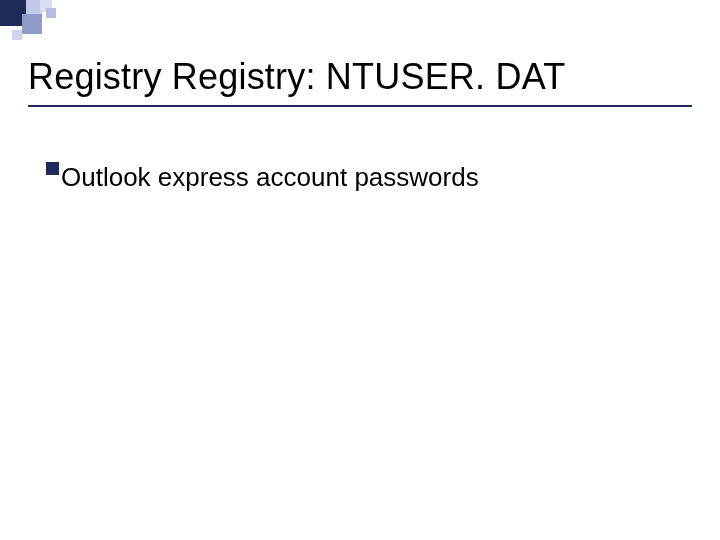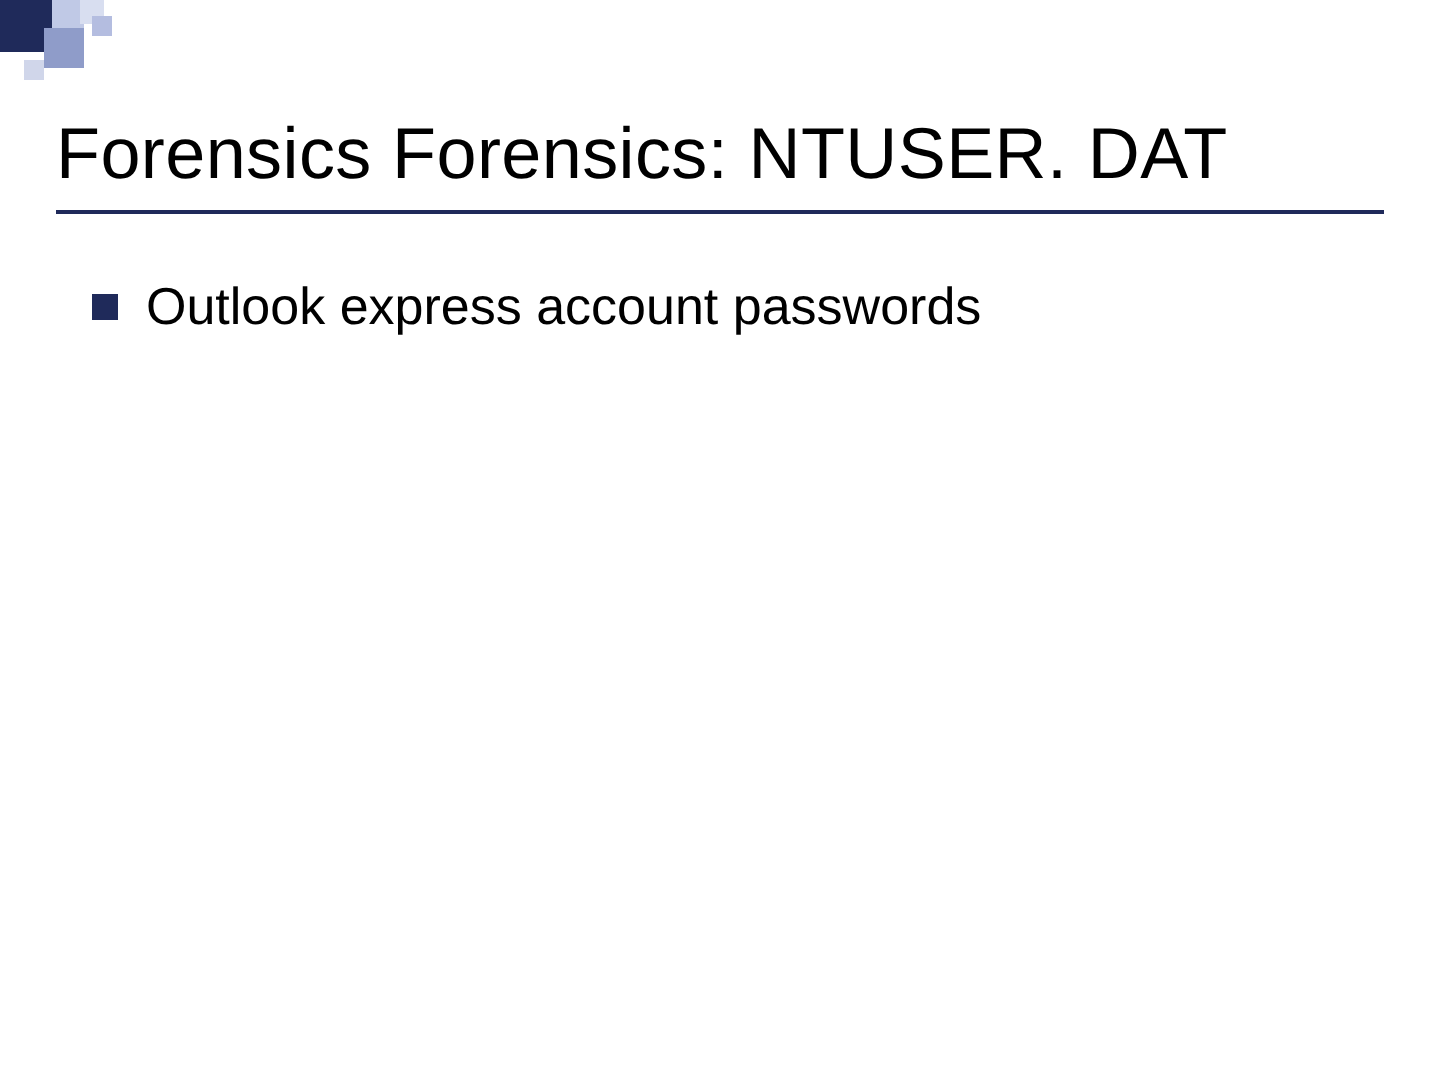--- a/index.html
+++ b/index.html
@@ -40,25 +40,25 @@
     .title-underline {
       position: absolute;
       top: 105px;
       left: 28px;
       width: 664px;
       height: 2px;
       background: #1f2a5a;
     }
     .bullet-row {
       position: absolute;
-      top: 138px;
+      top: 162px;
       left: 46px;
       display: flex;
-      align-items: center;
-      gap: 14px;
+      align-items: flex-start;
+      gap: 2px;
     }
     .bullet-square {
       width: 13px;
       height: 13px;
       background: #1f2a5a;
       flex-shrink: 0;
     }
     .bullet-text {
       font-size: 26px;
       color: #000;
@@ -69,19 +69,19 @@
 
 <div class="deco-squares">
   <div class="sq sq1"></div>
   <div class="sq sq2"></div>
   <div class="sq sq3"></div>
   <div class="sq sq4"></div>
   <div class="sq sq5"></div>
   <div class="sq sq6"></div>
 </div>
 
-<h1 class="slide-title">Forensics Forensics: NTUSER. DAT</h1>
+<h1 class="slide-title">Registry Registry: NTUSER. DAT</h1>
 <div class="title-underline"></div>
 
 <div class="bullet-row">
   <div class="bullet-square"></div>
   <div class="bullet-text">Outlook express account passwords</div>
 </div>
 
 </body></html>

